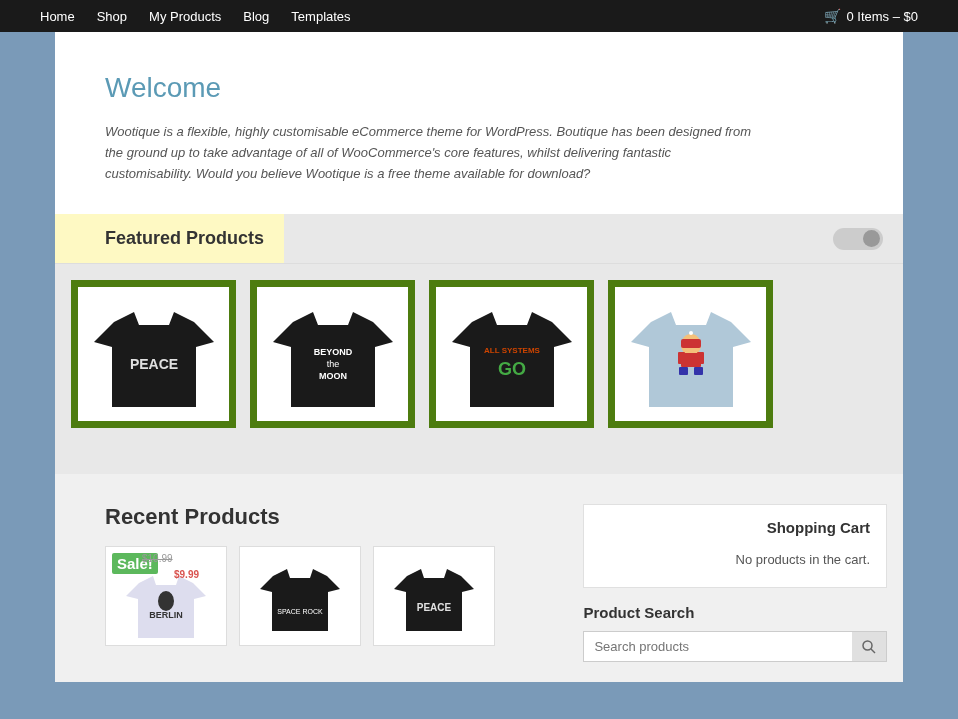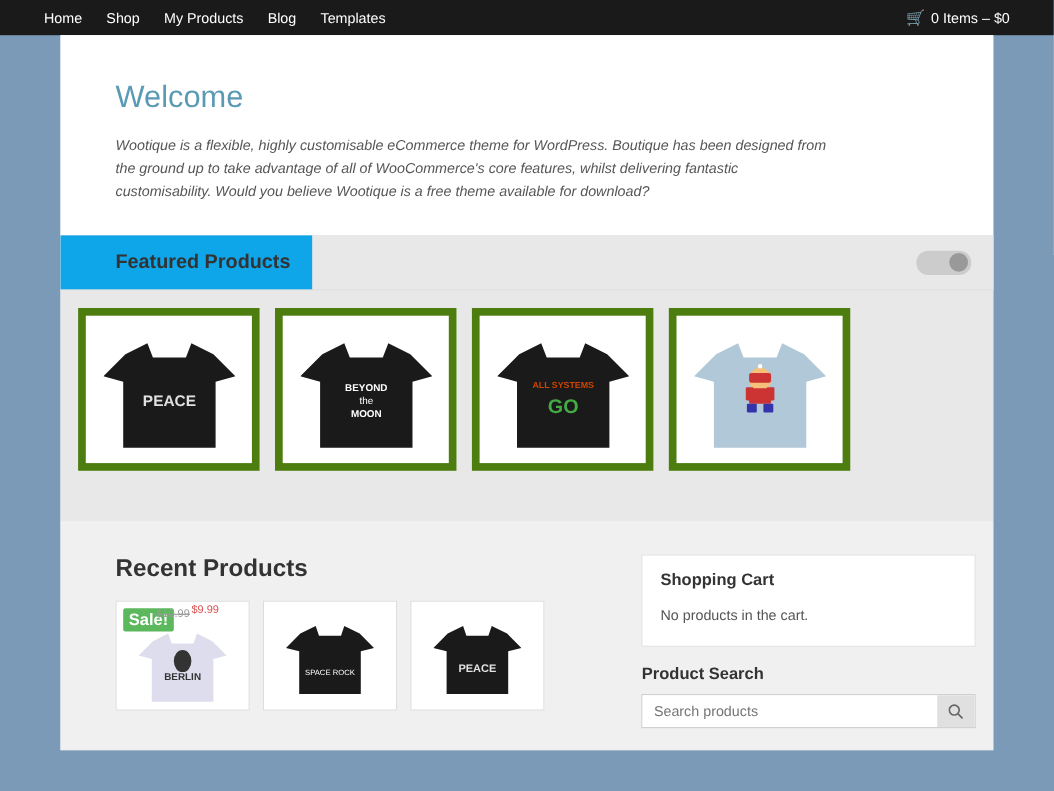--- a/index.html
+++ b/index.html
@@ -98,21 +98,21 @@
       border-radius: 50%;
     }
     .featured-header-row {
       display: flex;
       align-items: stretch;
       justify-content: space-between;
       background: #e8e8e8;
       border-bottom: 1px solid #ddd;
     }
     .featured-header-row .featured-header {
-      background: #0ea5e9;
+      background: #fef9c3;
     }
     .featured-header-spacer {
       flex: 1;
       background: #e8e8e8;
       display: flex;
       align-items: center;
       justify-content: flex-end;
       padding-right: 20px;
     }
 
@@ -199,34 +199,35 @@
       position: absolute;
       top: 6px;
       left: 36px;
       color: #999;
       font-size: 10px;
       text-decoration: line-through;
       z-index: 2;
     }
     .price-new {
       position: absolute;
-      top: 2px;
+      top: 22px;
       left: 68px;
       color: #d9534f;
       font-size: 10px;
-      font-weight: normal;
+      font-weight: bold;
       z-index: 2;
     }
 
     
     .shopping-cart-widget {
       background: #ffffff;
       padding: 14px 16px;
       margin-bottom: 16px;
       border: 1px solid #e0e0e0;
+      text-align: right;
     }
     .widget-title {
       font-size: 15px;
       font-weight: bold;
       color: #333;
       margin-bottom: 10px;
     }
     .cart-empty-msg {
       font-size: 13px;
       color: #555;

